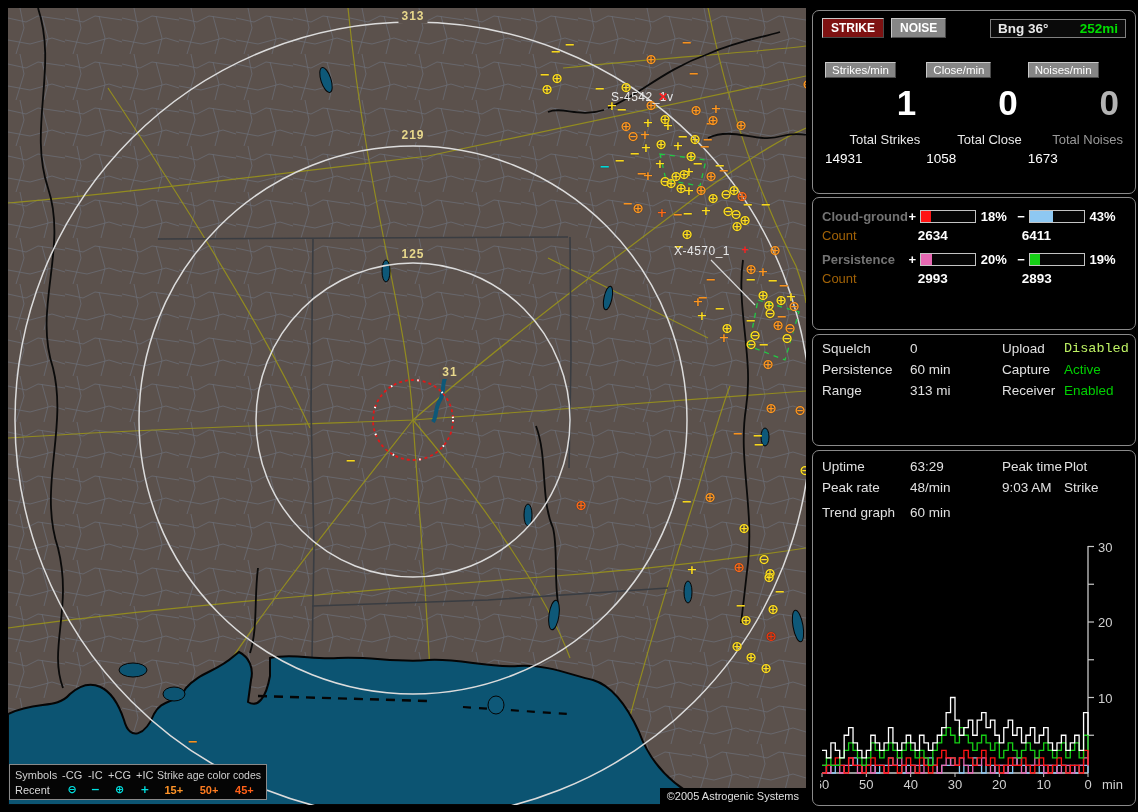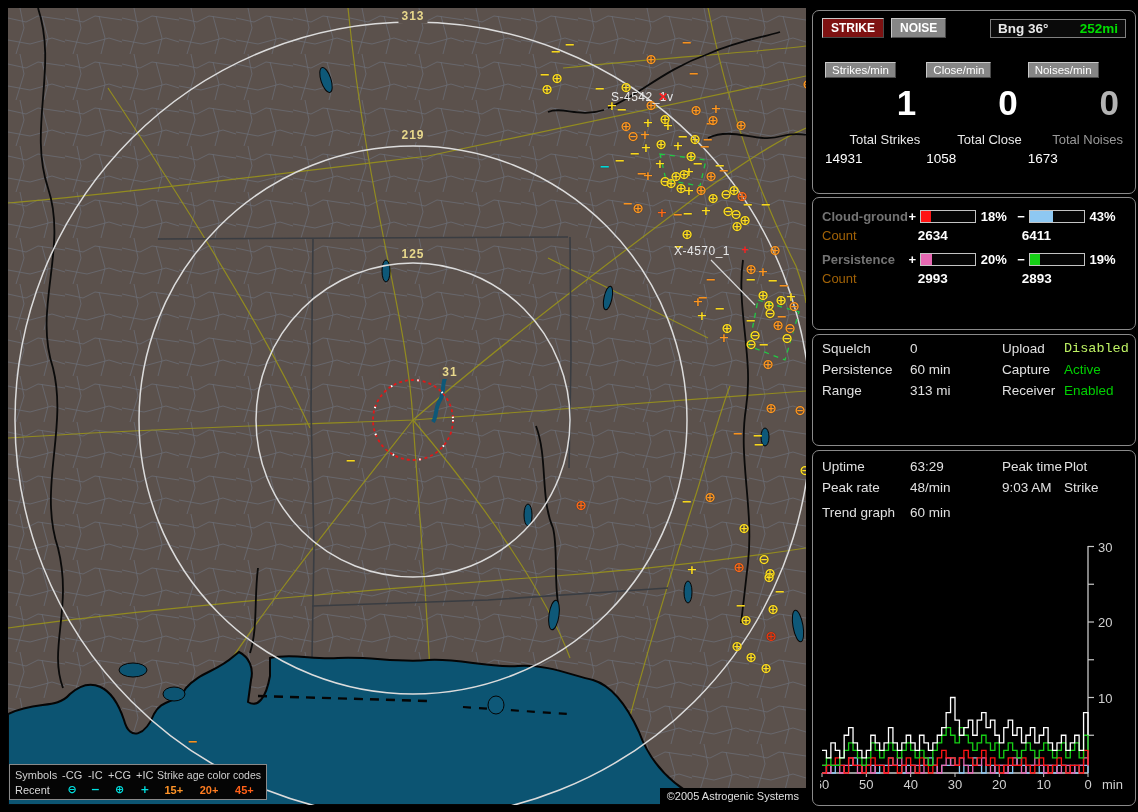--- a/index.html
+++ b/index.html
@@ -306,21 +306,21 @@
         <td class="lg-head" style="width:26px;text-align:center">+IC</td>
         <td class="lg-age-title" colspan="3">Strike age color codes</td>
       </tr>
       <tr>
         <td>Recent</td>
         <td class="sym-recent">⊖</td>
         <td class="sym-recent">−</td>
         <td class="sym-recent">⊕</td>
         <td class="sym-recent">+</td>
         <td class="age" style="color: rgb(255, 148, 40);">15+</td>
-        <td class="age" style="color: rgb(255, 124, 32);">20+</td>
+        <td class="age" style="color: rgb(255, 124, 32);">50+</td>
         <td class="age" style="color: rgb(255, 96, 24);">45+</td>
       </tr>
     </tbody>
       </table>
   </div>
 
   <div id="copyright">©2005 Astrogenic Systems</div>
 </div>
 
 <div class="panel" id="box1">

